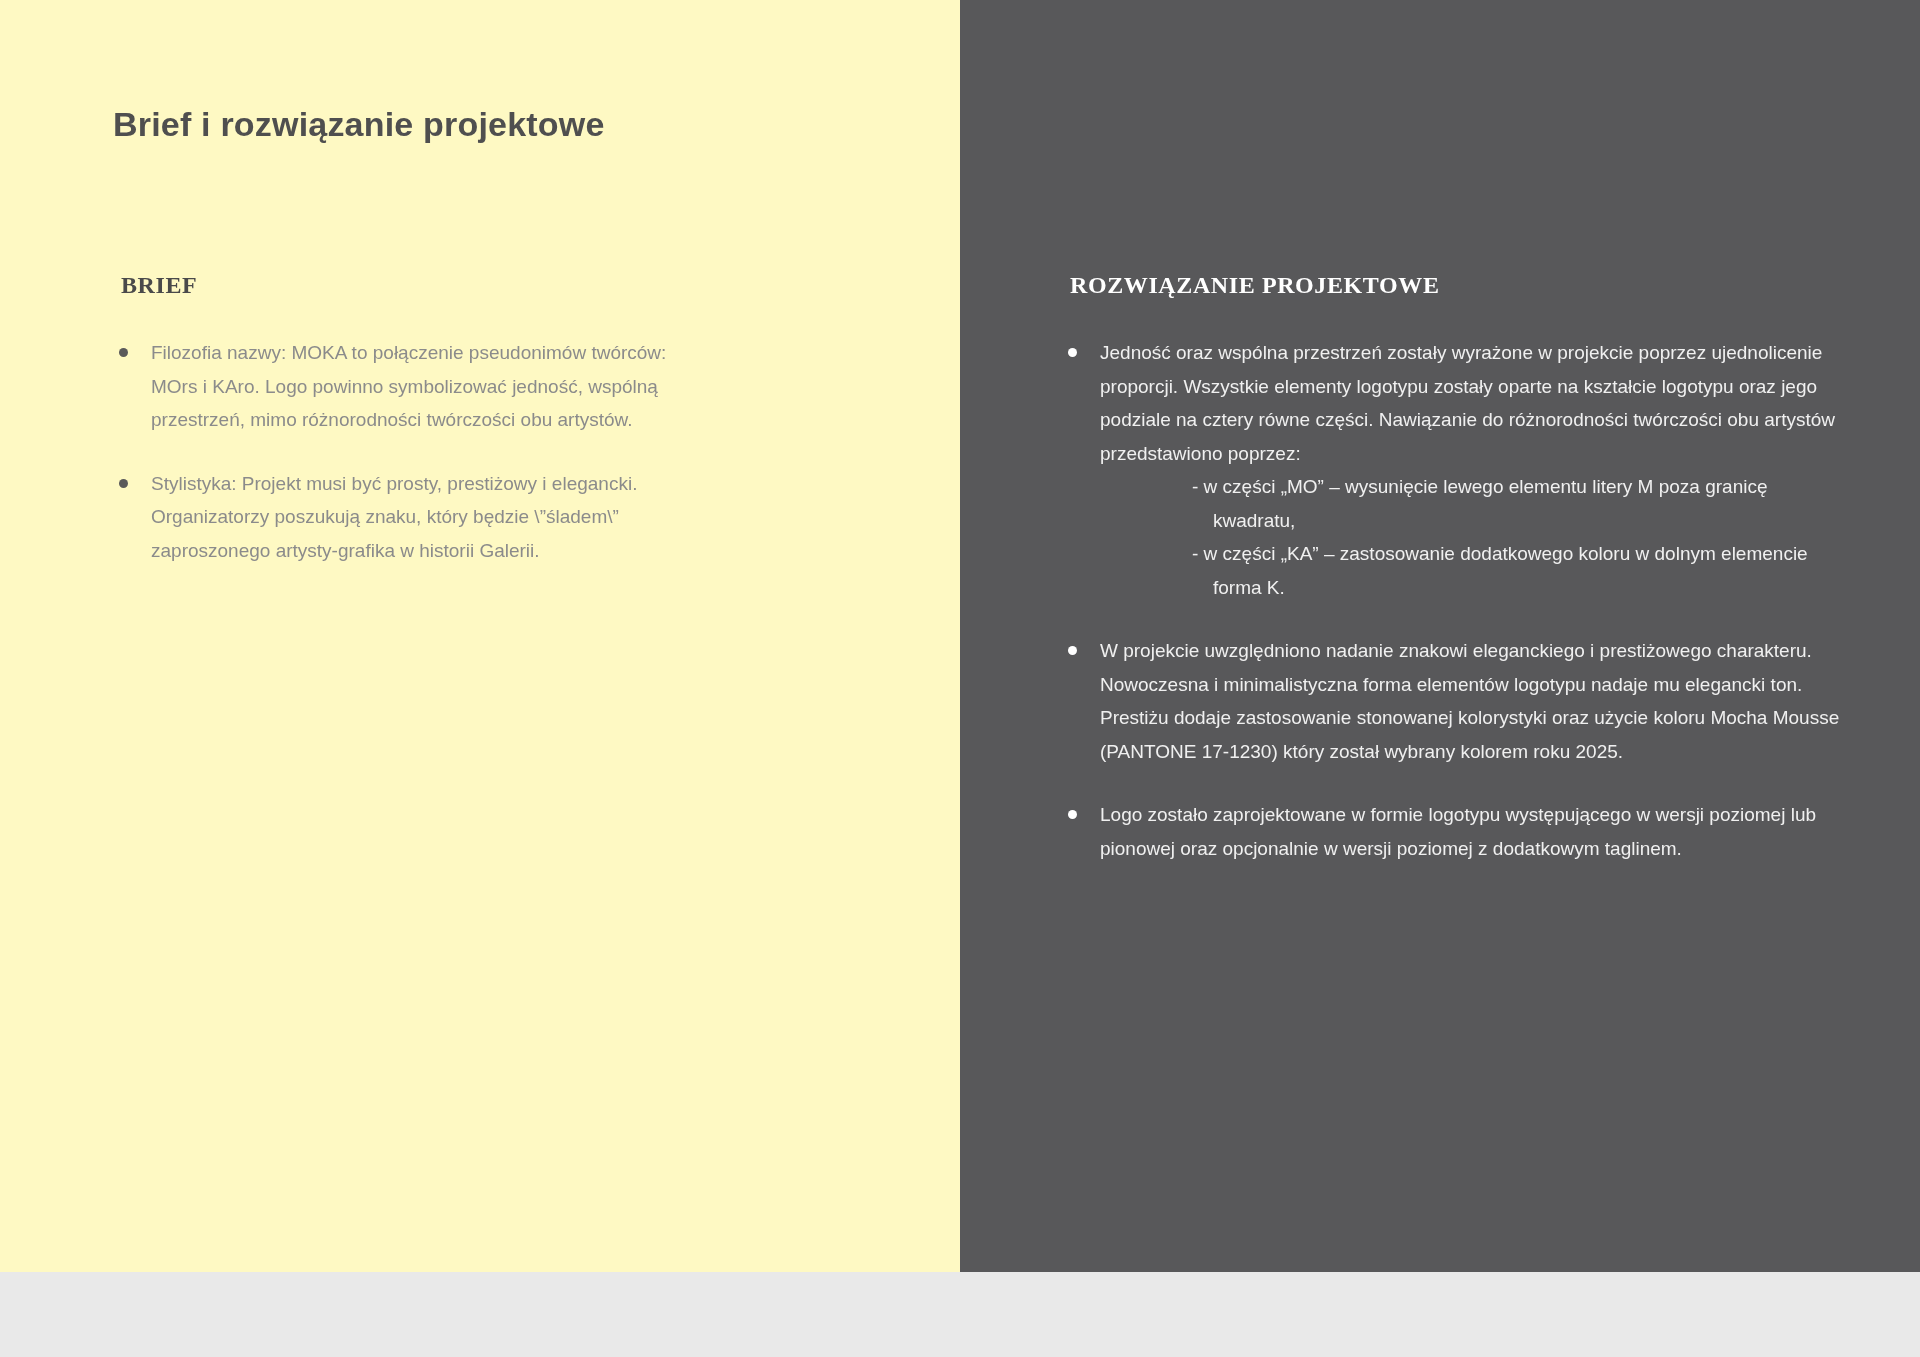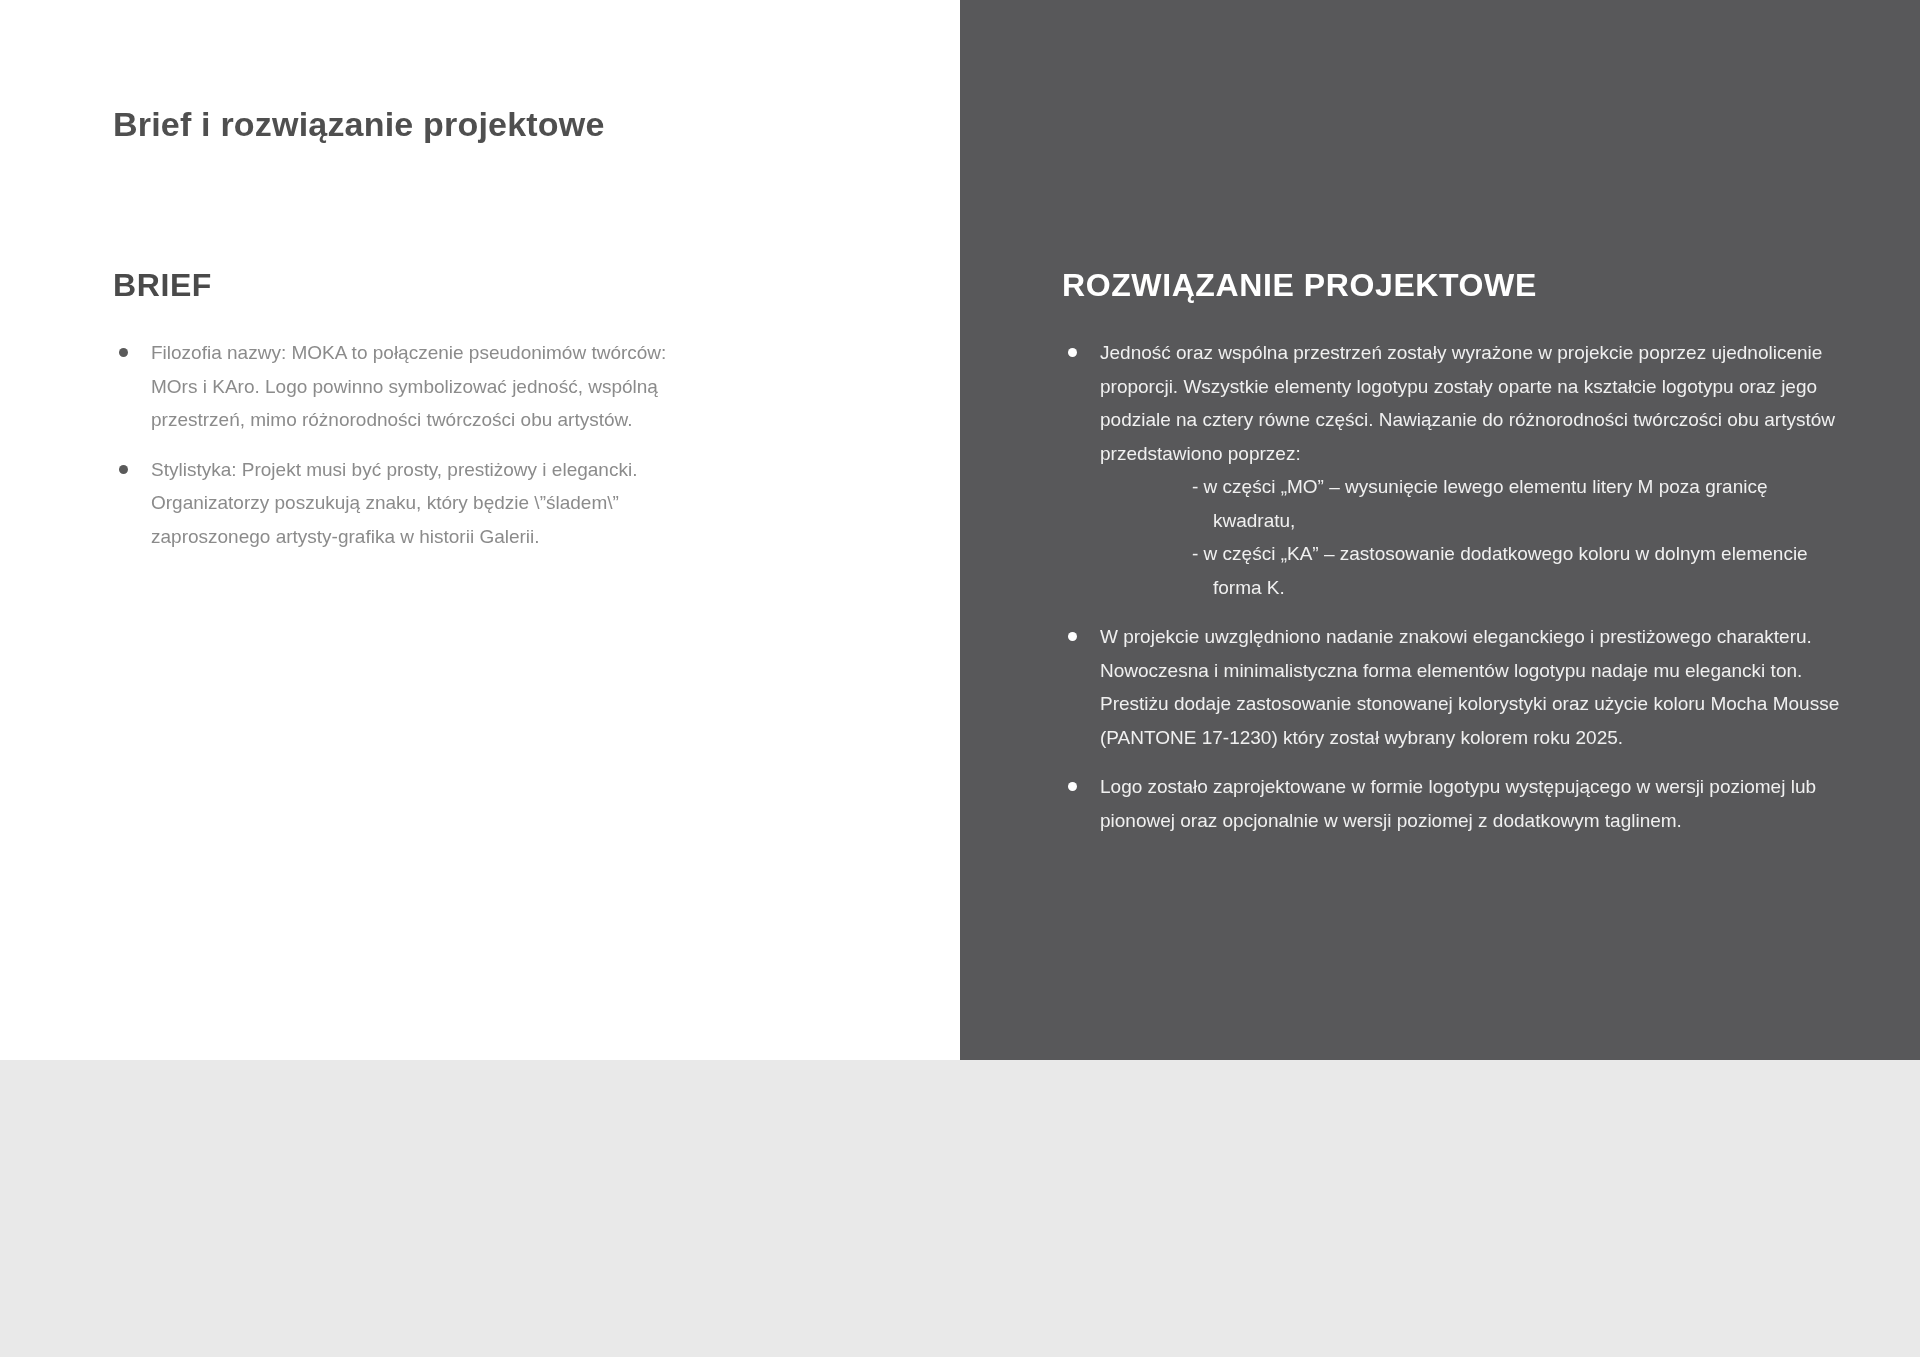--- a/index.html
+++ b/index.html
@@ -1,20 +1,20 @@
 <!DOCTYPE html>
 <html style="--bg-dark: #58585A; --left-title: #4F4F4F; --left-heading: #4A4A4A; --left-body: #8B8B8B; --right-heading: #FFFFFF; --right-body: #F0F0F0;"><head>
 <meta charset="utf-8">
 <style>
   html,body{margin:0;padding:0;background:#e9e9e9;}
   .slide{
     position:relative;
-    width:1920px;height:1060px;
+    width:1920px;height:1272px;
     display:flex;
-    background:#ffffff;
+    background:#fef9c3;
     overflow:hidden;
     font-family:"Liberation Sans", sans-serif;
     justify-content:space-between;
   }
   .panel{box-sizing:border-box;height:100%;}
   .panel-left{
     width:960px;
     padding-left:113px;
     padding-right:60px;
   }
@@ -26,25 +26,26 @@
   }
   h1.page-title{
     margin:104px 0 0 0;
     font-size:34px;
     line-height:40px;
     font-weight:700;
     letter-spacing:.2px;
     color:var(--left-title,#4F4F4F);
   }
   h2.section-heading{
-    font-size:32px;
+    font-size:24px;
     line-height:34px;
     font-weight:700;
     letter-spacing:.6px;
-    margin:0;
+    margin:8px;
+    font-family:Liberation Serif, serif;
   }
   .panel-left h2.section-heading{
     margin-top:124px;
     color:var(--left-heading,#4A4A4A);
   }
   .panel-right h2.section-heading{
     margin-top:268px;
     color:var(--right-heading,#FFFFFF);
   }
   ul.bullet-list{
@@ -54,21 +55,21 @@
     font-size:19px;
     line-height:33.5px;
     font-weight:300;
   }
   .panel-left ul.bullet-list{color:var(--left-body,#8B8B8B);}
   .panel-right ul.bullet-list{color:var(--right-body,#F0F0F0);}
   ul.bullet-list li{
     display:flex;
     align-items:flex-start;
   }
-  ul.bullet-list li + li{margin-top:16px;}
+  ul.bullet-list li + li{margin-top:30px;}
   .dot{
     flex:0 0 38px;
     position:relative;
   }
   .dot::before{
     content:"";
     display:block;
     width:9px;height:9px;
     border-radius:50%;
     margin-top:12px;

